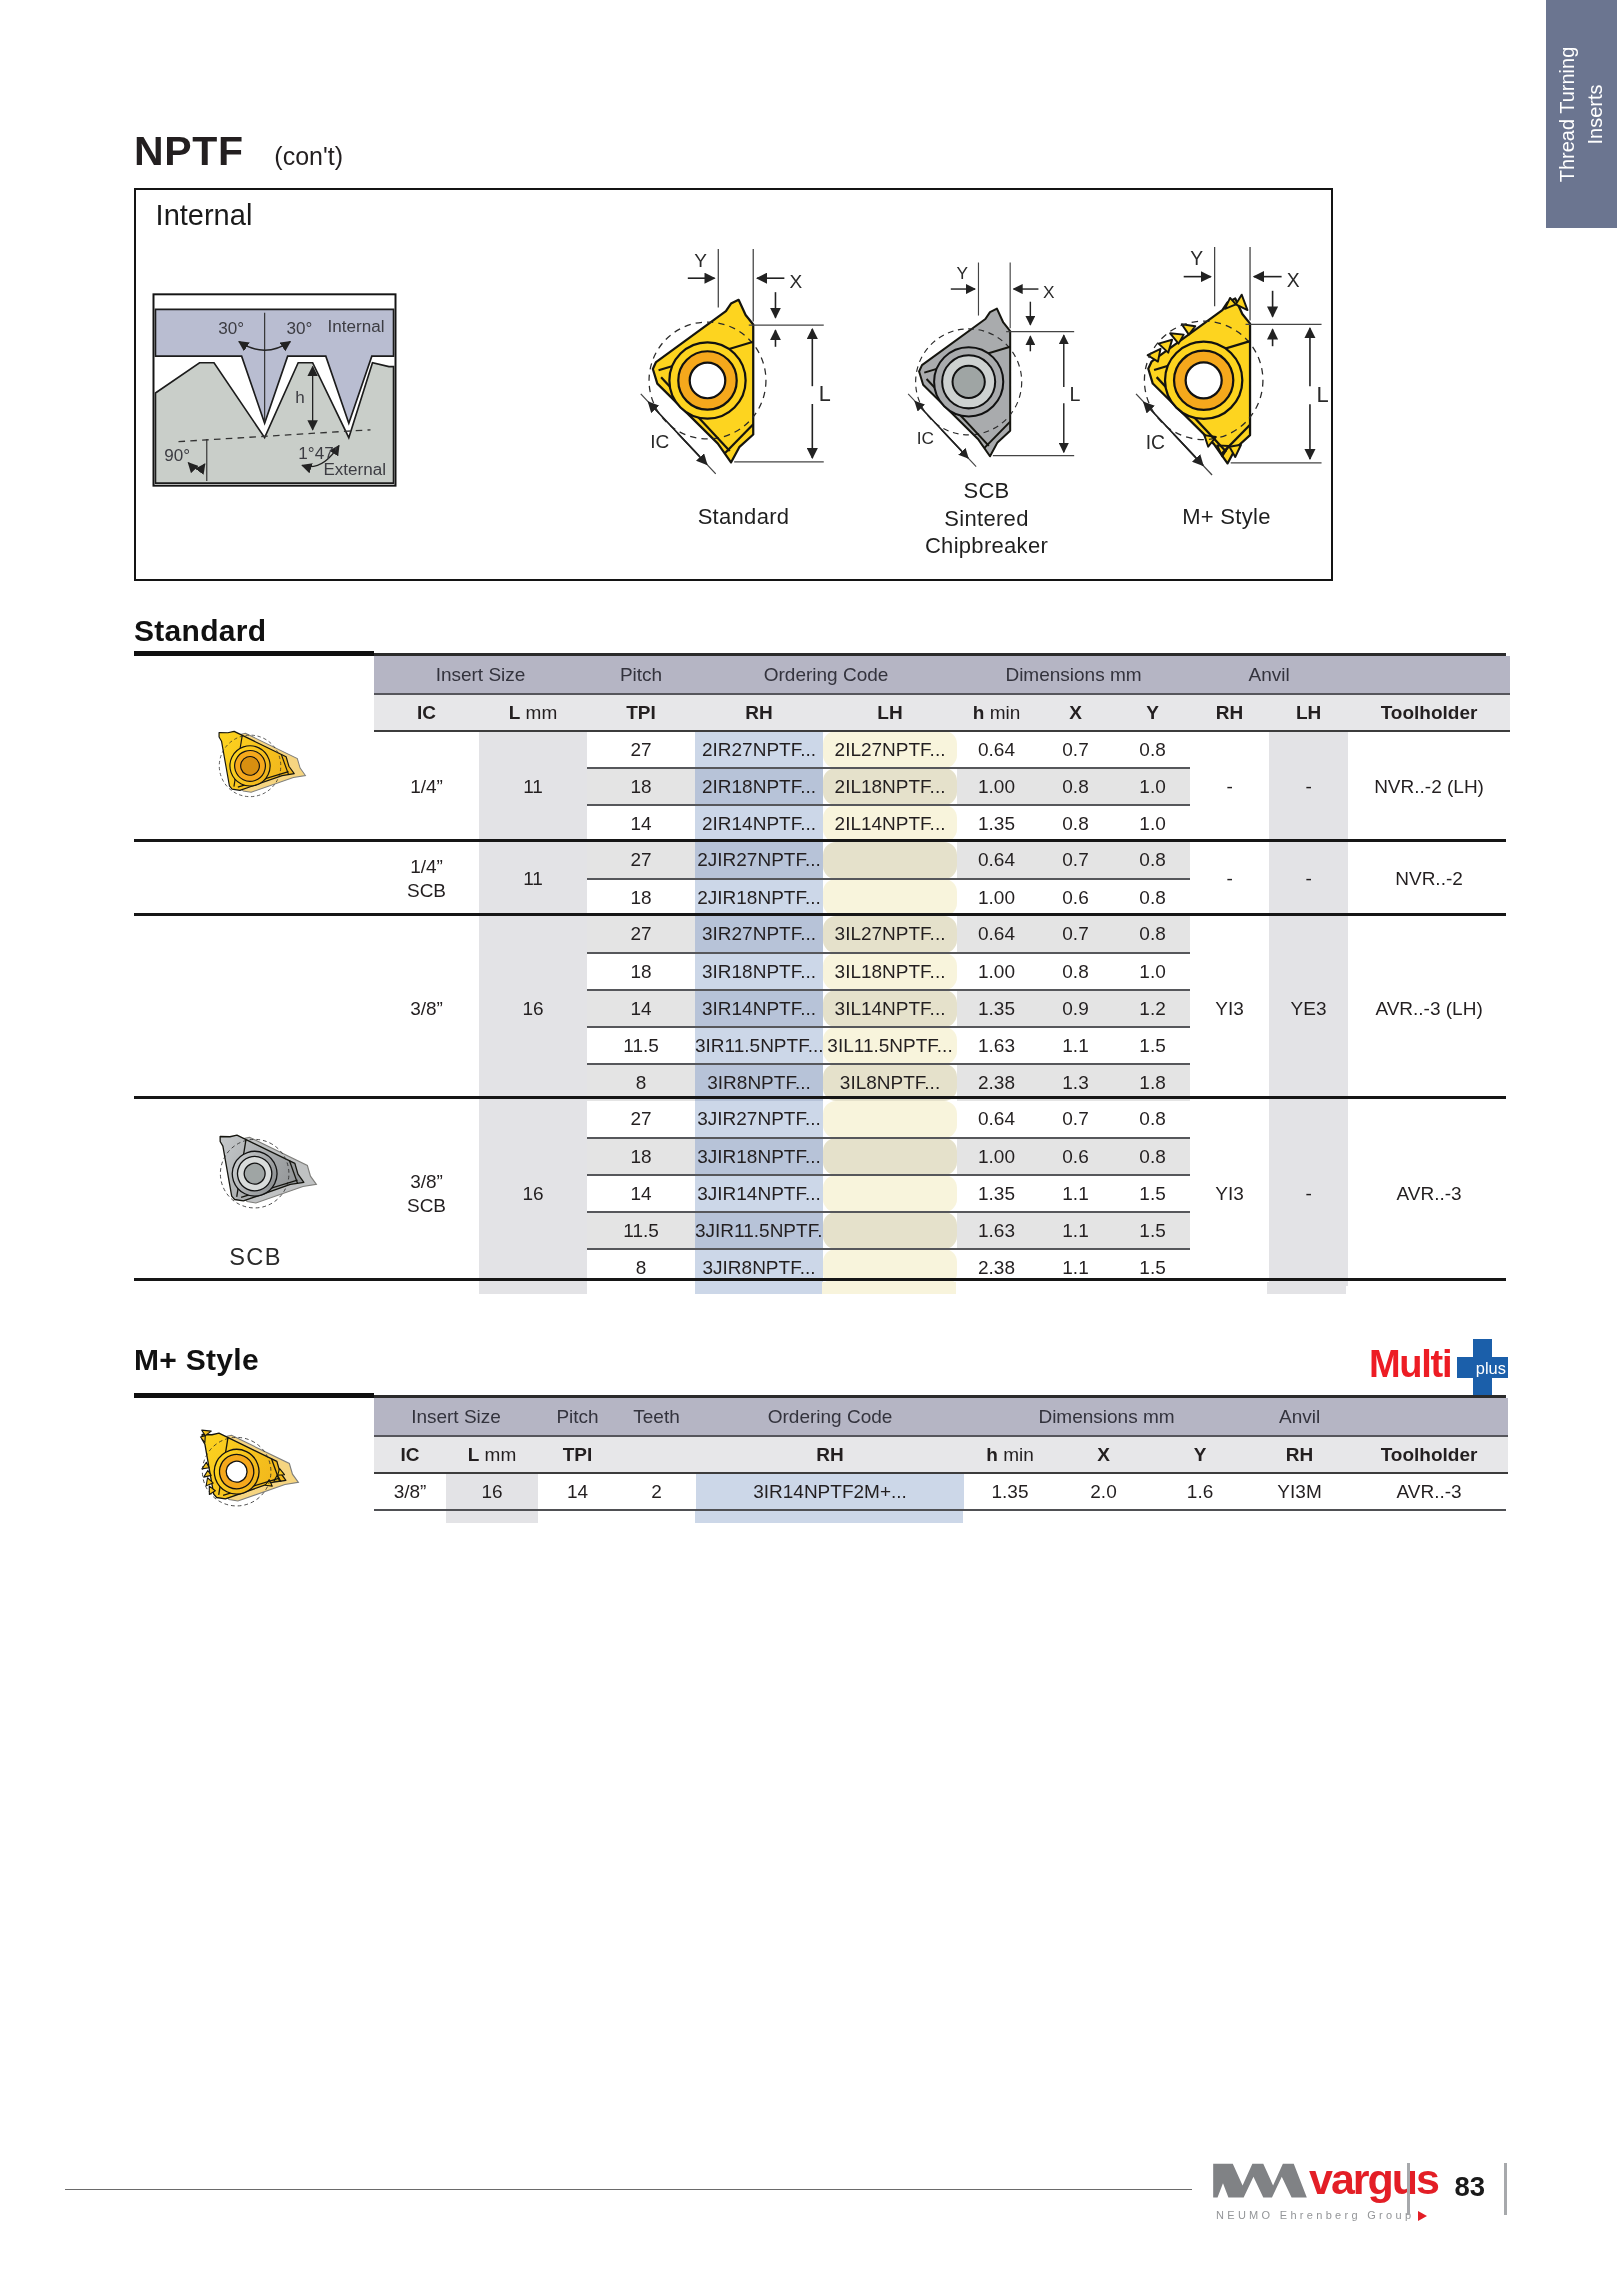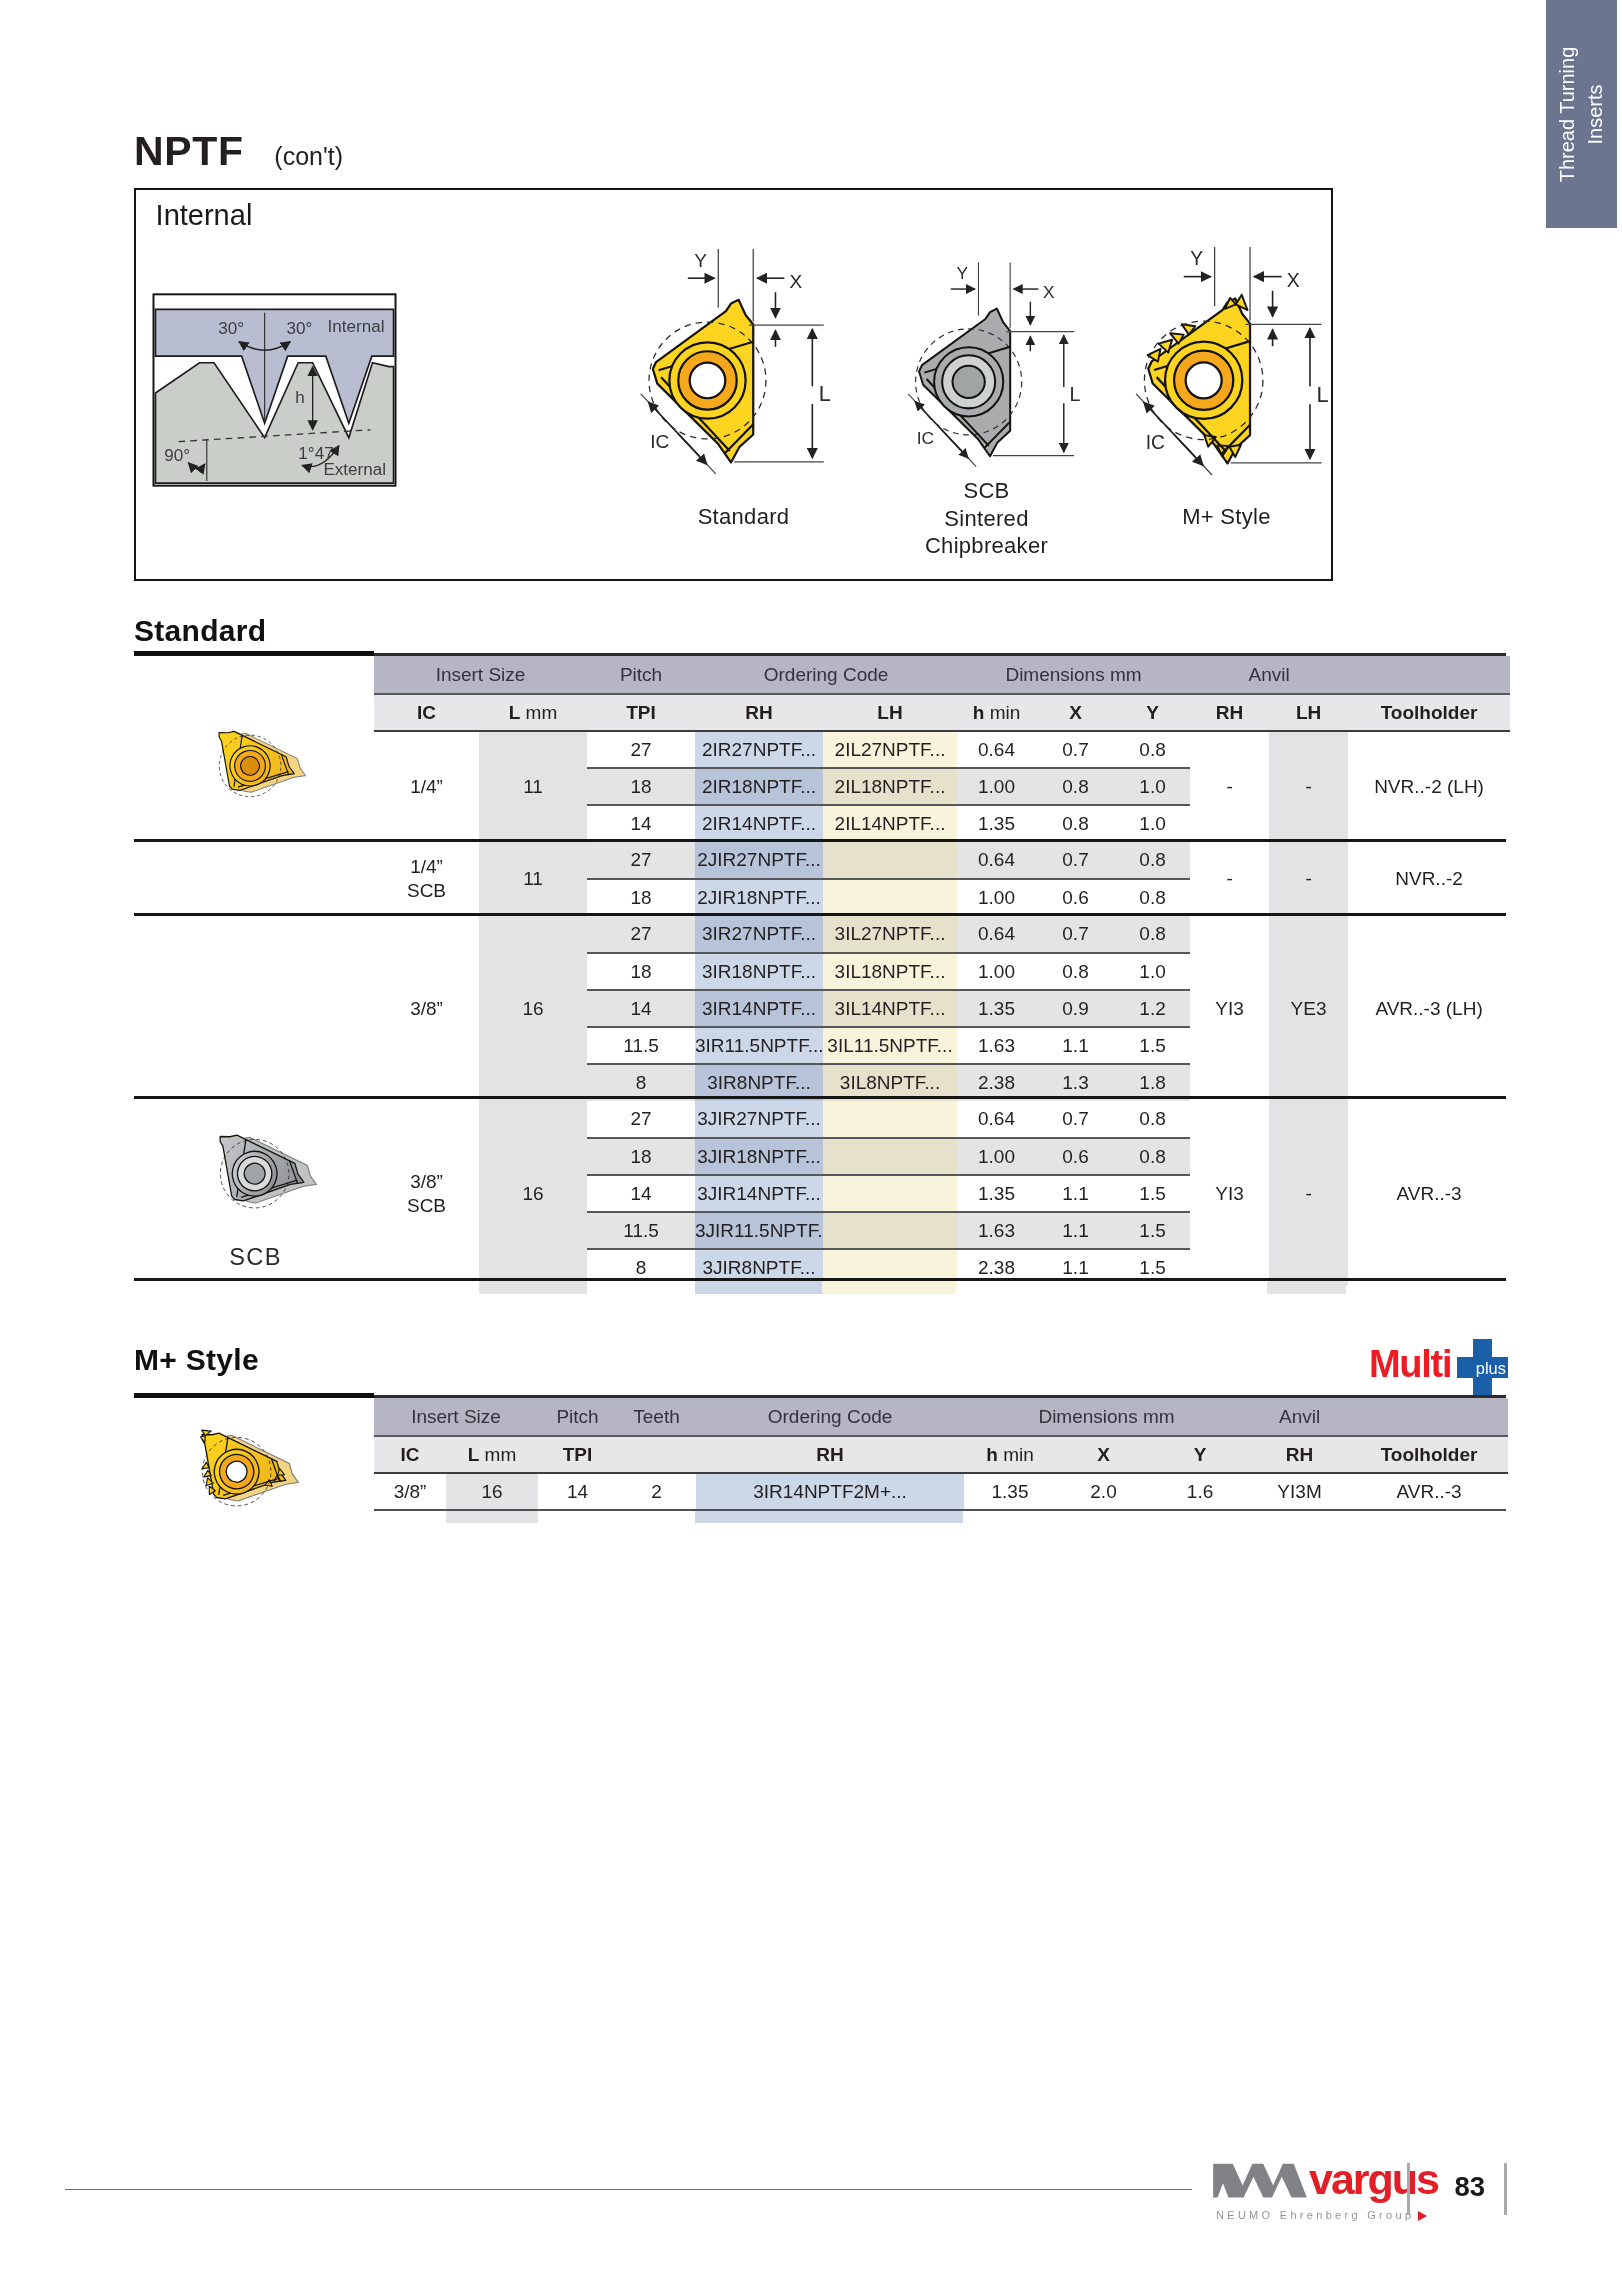--- a/index.html
+++ b/index.html
@@ -35,21 +35,21 @@
   th,td{padding:0;margin:0;box-sizing:border-box;vertical-align:middle;text-align:center;overflow:hidden;}
   th.gh{background:var(--band-group,#b5b5c4);height:38px;font-weight:400;font-size:19px;color:#33333d;
         border-bottom:2px solid #56565c;}
   th.sh{background:var(--band-sub,#e7e7e9);height:37px;font-size:19px;border-bottom:2px solid #3c3c3c;}
   .sh-b{font-weight:700;} .sh-r{font-weight:400;}
   td{height:37px;font-size:19px;color:#231f20;background:#fff;}
   td.cell-ic{white-space:pre-line;line-height:23.6px;}
   td.cell-l,td.cell-anvil-lh{background:var(--col-gray,#e3e3e6);}
   td.cell-rh{background:var(--col-blue,#ccd7e8);}
   tr.alt td.cell-rh{background:var(--col-blue-alt,#b7c3d8);}
-  td.cell-lh{background:var(--col-cream,#f8f4dc);}
+  td.cell-lh{background:var(--col-cream,#f8f4dc);border-radius:13px;}
   tr.alt td.cell-lh{background:var(--col-cream-alt,#e5e1cb);}
   tr.alt td.cell-mid{background:var(--row-alt,#e4e4e4);}
   tr:not(.group-first) td.rl{border-top:2px solid #56575b;}
   #mp-table td{height:37px;}
   .photo{position:absolute;}
   .photo svg{width:100%;height:100%;}
   .scb-label{position:absolute;font-size:23.6px;letter-spacing:1.3px;color:#2a2a2a;text-align:center;}
   
   .multiplus{position:absolute;left:1369px;top:1339px;width:139px;height:56px;}
   .m-red{position:absolute;left:0;top:3.9px;font-size:38px;font-weight:700;letter-spacing:-1.3px;color:var(--multi-red,#ed1c24);}

